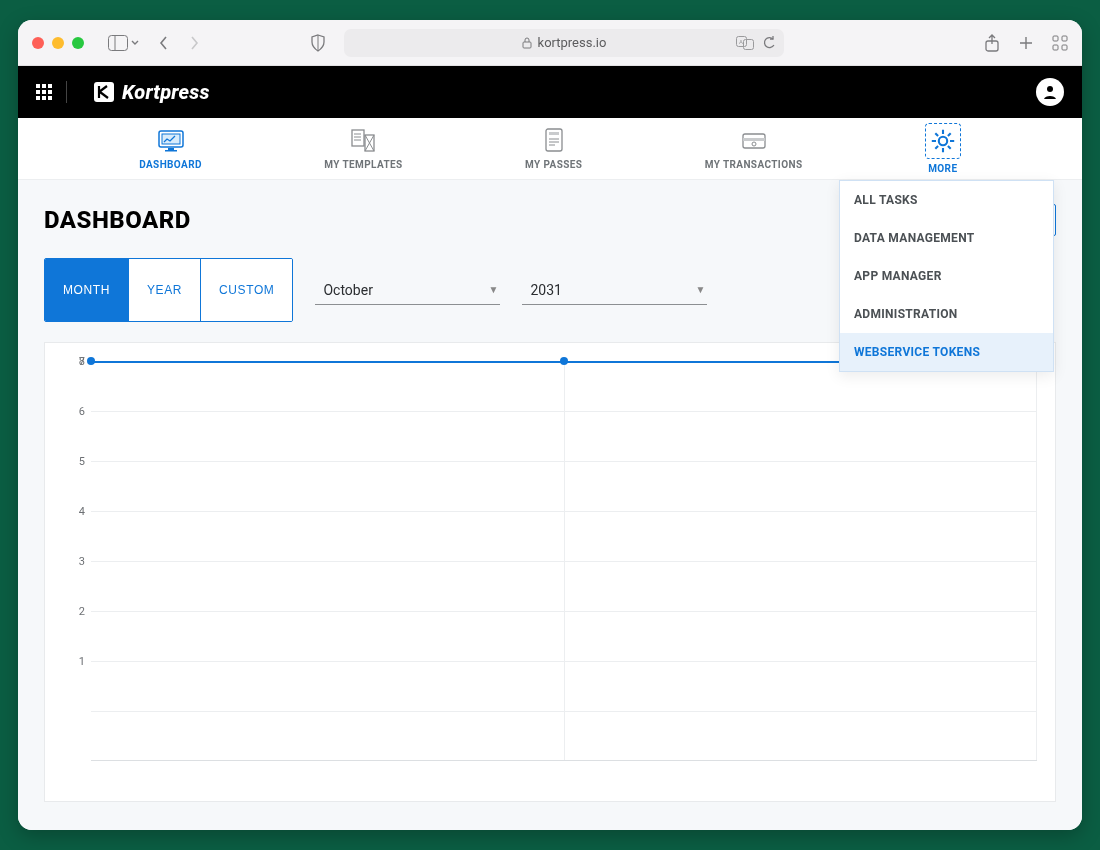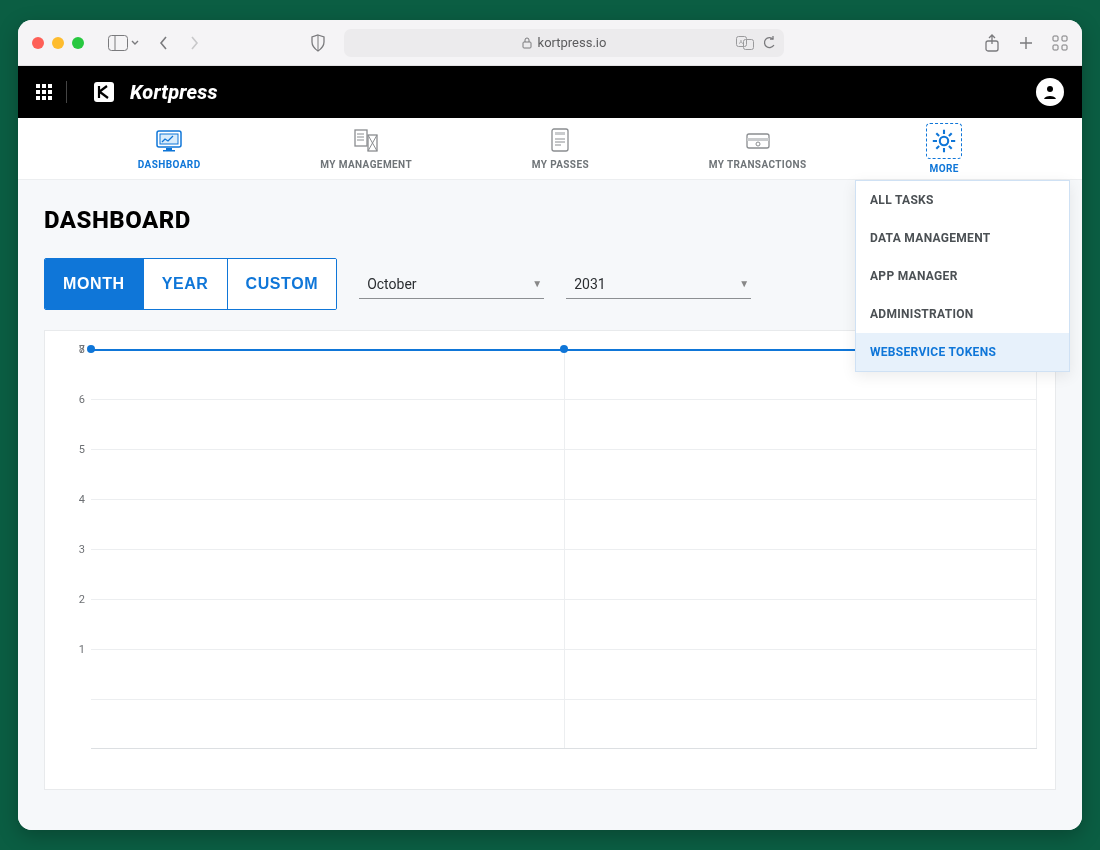--- a/index.html
+++ b/index.html
@@ -72,54 +72,54 @@
   background: #000;
   color: #fff;
   display: flex;
   align-items: center;
   padding: 0 18px;
   gap: 14px;
 }
 .grid-icon { display:grid; grid-template-columns:repeat(3,4px); grid-template-rows:repeat(3,4px); gap:2px; }
 .grid-icon span { background:#fff; width:4px; height:4px; }
 .divider-v { width:1px; height:22px; background:#444; }
-.brand { display:flex; align-items:center; gap:16px;padding-left:13px; }
+.brand { display:flex; align-items:center; gap:8px;padding-left:13px; }
 .brand-name { font-weight:800; font-size:20px; letter-spacing:0.2px; font-style: italic;}
 .avatar { margin-left:auto; width:28px; height:28px; border-radius:50%; background:#fff; color:#000; display:flex; align-items:center; justify-content:center; }
 
 
 .nav-tabs {
   height: 62px;
   background:#fff;
   display:flex;
   justify-content: space-around;
   align-items:center;
   padding: 0 60px;
   border-bottom:1px solid #eceef0;
   position: relative;
 }
 .nav-tab { display:flex; flex-direction:column; align-items:center; gap:4px; font-size:10px; font-weight:700; letter-spacing:0.4px; color:#6f7478; cursor:pointer; }
 .nav-tab.active { color:#0f76d8; }
 .nav-tab svg, .nav-tab .icon28 { width:28px; height:28px; }
 .nav-tab.more .more-icon { border:1px dashed #0f76d8; border-radius:4px; padding:3px; }
 .more-dropdown {
-  position:absolute; right:12px; top:62px; width:215px; background:#fff; border:1px solid #cfe1f4; box-shadow:0 4px 14px rgba(0,0,0,0.08); z-index:50;
+  position:absolute; right:28px; top:62px; width:215px; background:#fff; border:1px solid #cfe1f4; box-shadow:0 4px 14px rgba(0,0,0,0.08); z-index:50;
 }
 .more-dropdown .dd-item { padding:12px 14px; font-size:12px; font-weight:700; letter-spacing:0.3px; color:#4b5054; cursor:pointer; }
 .more-dropdown .dd-item.selected { background:#e7f1fb; color:#0f76d8; }
 
 
 .content { flex:1; background:#f6f8fa; padding: 24px 26px 0 26px; overflow:hidden; position:relative; }
 .page-head { display:flex; align-items:center; justify-content:space-between; margin-bottom:22px; }
 .page-title { font-size:24px; font-weight:800; letter-spacing:0.5px; }
 .create-btn { border:1.5px solid #0f76d8; color:#0f76d8; font-weight:700; font-size:12px; padding:8px 14px; background:#fff; letter-spacing:0.5px; border-radius:2px; }
 
 .filters { display:flex; gap:22px; align-items:center; margin-bottom:20px; flex-wrap:wrap; }
 .seg { display:flex; border:1.5px solid #0f76d8; border-radius:2px; overflow:hidden; }
-.seg button { border:none; background:#fff; color:#0f76d8; font-weight:700; font-size:16px; padding:16px 18px; letter-spacing:0.6px; cursor:pointer; }
+.seg button { border:none; background:#fff; color:#0f76d8; font-weight:400; font-size:12px; padding:24px 18px; letter-spacing:0.6px; cursor:pointer; }
 .seg button + button { border-left:1.5px solid #0f76d8; }
 .seg button.active { background:#0f76d8; color:#fff; }
 .select-field { min-width:185px; border:none; border-bottom:1px solid #8c8f92; background:transparent; display:flex; justify-content:space-between; align-items:center; padding:6px 2px 6px 8px; font-size:14px; color:#2b2e31; cursor:pointer; }
 .select-field .caret { color:#888; font-size:10px; }
 
 .panel { background:#fff; border:1px solid #e8eaec; padding:18px 18px 0 18px; height:460px; overflow:hidden; }
 .panel-title { font-size:16px; margin-bottom:14px; }
 .panel-title .muted { color:#8a8d90; font-weight:400; }
 .panel-title .strong { font-weight:700; }
 
@@ -262,21 +262,21 @@
       </div>
       <div class="nav-tab">
         <svg class="icon28" viewBox="0 0 28 28">
             <rect x="3" y="3" width="12" height="16" fill="none" stroke="#8a8d90" stroke-width="1.3"></rect>
             <line x1="5" y1="7" x2="12" y2="7" stroke="#8a8d90"></line>
             <line x1="5" y1="10" x2="12" y2="10" stroke="#8a8d90"></line>
             <line x1="5" y1="13" x2="12" y2="13" stroke="#8a8d90"></line>
             <rect x="16" y="8" width="9" height="16" fill="none" stroke="#8a8d90" stroke-width="1.3"></rect>
             <path d="M16 8l9 16M25 8l-9 16" stroke="#8a8d90"></path>
           </svg>
-        <span>MY MANAGEMENT</span>
+        <span>MY TEMPLATES</span>
       </div>
       <div class="nav-tab">
         <svg class="icon28" viewBox="0 0 28 28">
             <rect x="6" y="2" width="16" height="22" rx="2" fill="none" stroke="#8a8d90" stroke-width="1.3"></rect>
             <rect x="9" y="5" width="10" height="3" fill="#c9cbcd"></rect>
             <line x1="9" y1="12" x2="19" y2="12" stroke="#8a8d90"></line>
             <line x1="9" y1="15" x2="19" y2="15" stroke="#8a8d90"></line>
             <line x1="9" y1="18" x2="15" y2="18" stroke="#8a8d90"></line>
           </svg>
         <span>MY PASSES</span>

